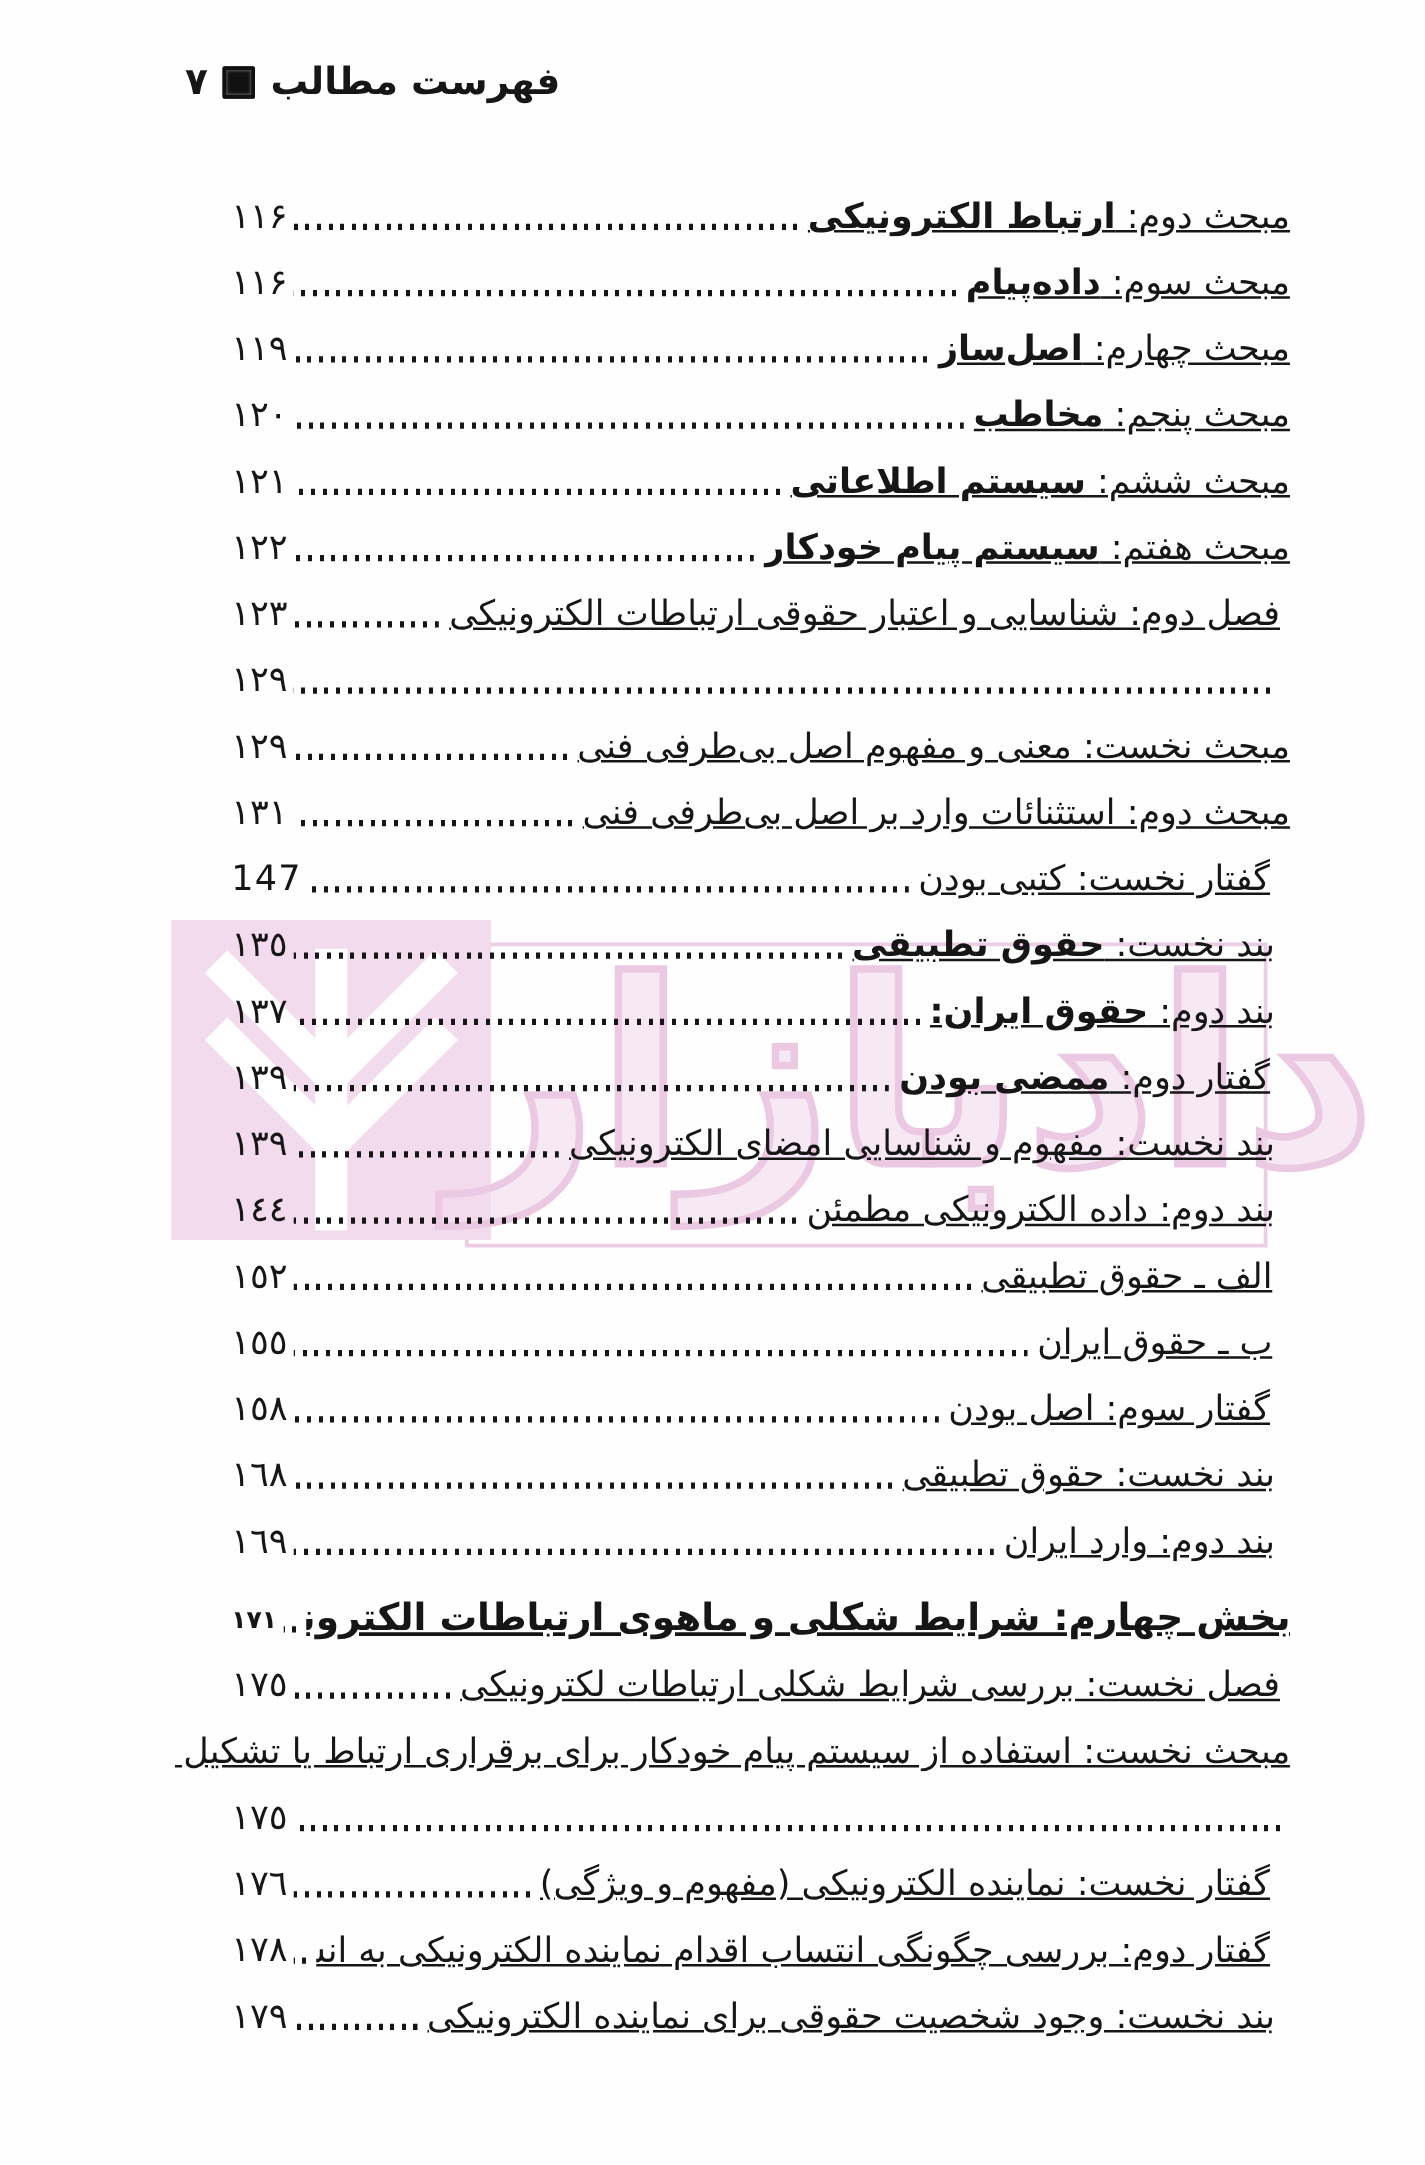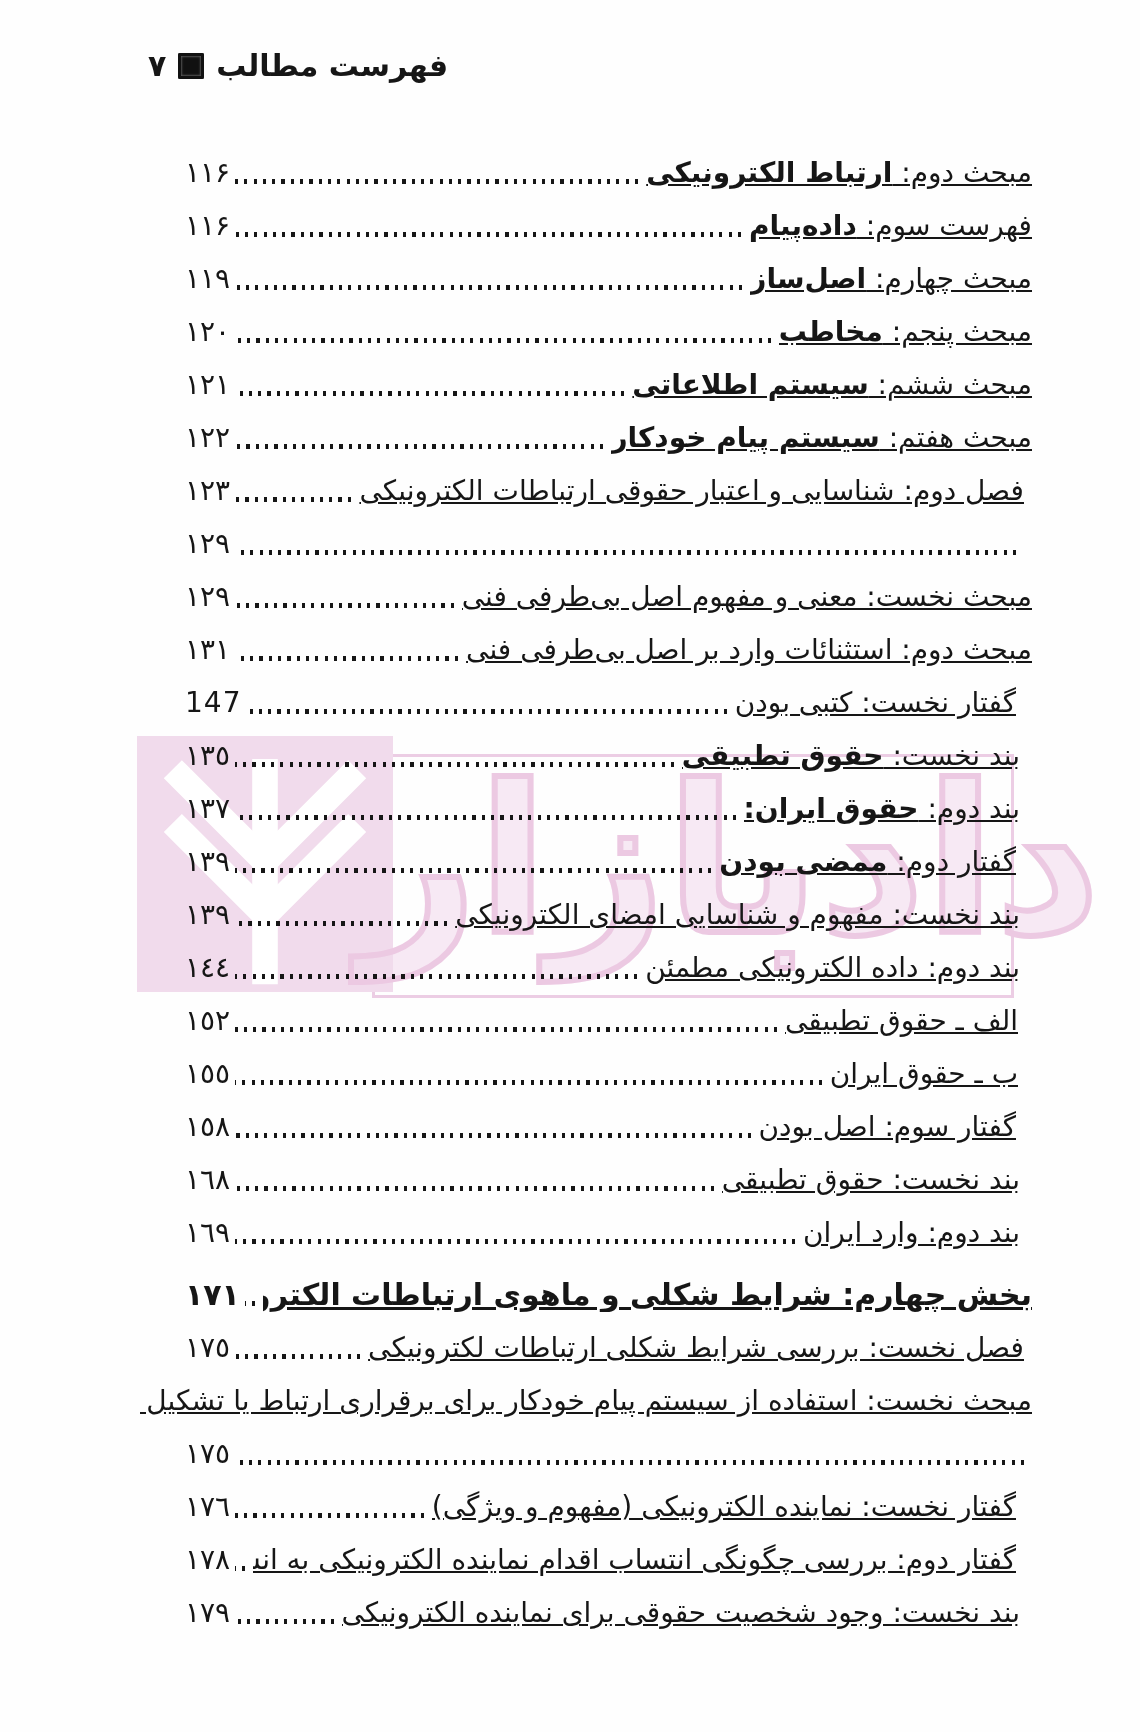--- a/index.html
+++ b/index.html
@@ -64,21 +64,21 @@
     position:relative;top:9px;
     margin:0 8px 0 5px;
     background-image:repeating-linear-gradient(to left,#161616 0,#161616 3.2px,transparent 3.2px,transparent 9.3px);
     background-position:left center;background-size:100% 5px;background-repeat:no-repeat;
   }
   .row .num{
     flex:0 0 auto;white-space:nowrap;
     font-size:28px;letter-spacing:1px;margin-left:45px;
   }
   .row.bold{font-weight:bold;font-size:30px;margin-top:9px;}
-  .row.bold .num{font-weight:bold;font-size:30px;}
+  .row.bold .num{font-weight:bold;font-size:20px;}
 </style>
 </head>
 <body>
 
 <div class="page">
 
   <div class="watermark">
     <div class="wm-box"></div>
     <div class="wm-square" id="wm-square">
       <svg width="256" height="262" viewBox="0 0 100 100">
@@ -101,21 +101,21 @@
     <span>۷</span>
   </div>
 
   <div class="toc" id="toc-list">
       <div class="row" style="padding-right: 0px;">
         <span class="t"><span>مبحث دوم: </span><span class="strong">ارتباط الکترونیکی </span></span>
         <span class="lead"></span>
         <span class="num">۱۱۶</span>
       </div>
       <div class="row" style="padding-right: 0px;">
-        <span class="t"><span>فهرست سوم: </span><span class="strong">داده‌پیام </span></span>
+        <span class="t"><span>مبحث سوم: </span><span class="strong">داده‌پیام </span></span>
         <span class="lead"></span>
         <span class="num">۱۱۶</span>
       </div>
       <div class="row" style="padding-right: 0px;">
         <span class="t"><span>مبحث چهارم: </span><span class="strong">اصل‌ساز </span></span>
         <span class="lead"></span>
         <span class="num">۱۱۹</span>
       </div>
       <div class="row" style="padding-right: 0px;">
         <span class="t"><span>مبحث پنجم: </span><span class="strong">مخاطب </span></span>

